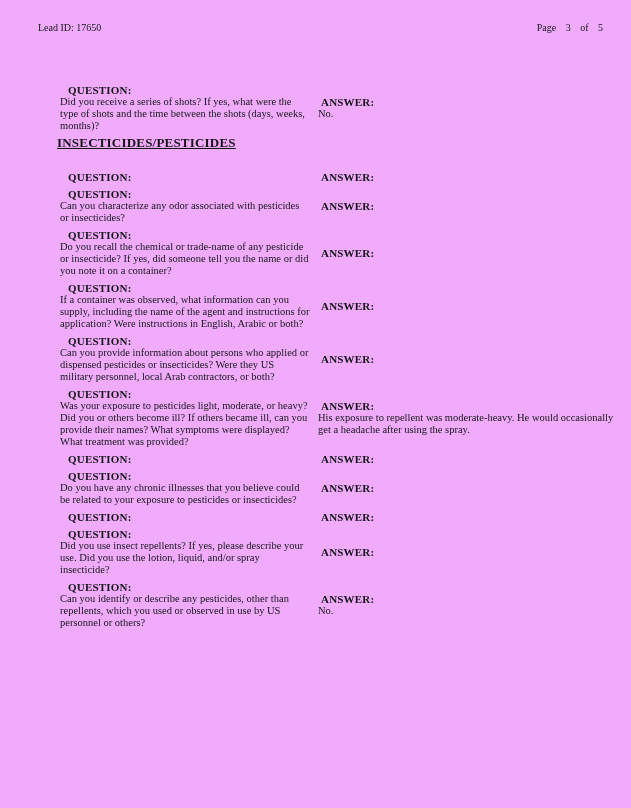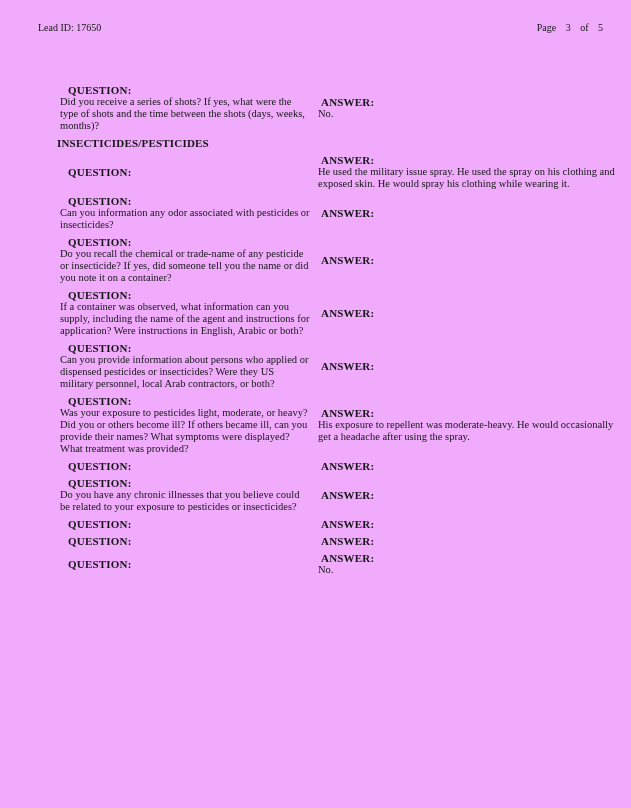--- a/index.html
+++ b/index.html
@@ -55,24 +55,25 @@
     letter-spacing: 0.2px;
   }
   .qlabel { padding-left: 8px; }
   .alabel { padding-left: 3px; }
   .text {
     font-size: 10.5px;
     line-height: 12px;
   }
   .section-title {
     font-weight: bold;
-    font-size: 11px;
+    font-size: 13px;
     line-height: 12px;
     letter-spacing: 0.2px;
-    margin: 3px 0 5px -3px;
+    margin: 3px 0 22px -3px;
+    text-decoration: underline;
   }
 </style>
 </head>
 <body>
 
 <div class="page">
   <div class="page-header">
     <span>Lead ID: 17650</span>
     <span class="page-num">Page 3 of 5</span>
   </div>
@@ -89,28 +90,27 @@
   </div>
 
   <div class="section-title">INSECTICIDES/PESTICIDES</div>
 
   <div class="row">
     <div class="qcell">
       <div class="label qlabel">QUESTION:</div>
     </div>
     <div class="acell">
       <div class="label alabel">ANSWER:</div>
-      <div class="text">He used the military issue spray.  He used the spray on his clothing and exposed skin.  He would spray his clothing while wearing it.</div>
-    </div>
-  </div>
-
-  <div class="row">
-    <div class="qcell">
-      <div class="label qlabel">QUESTION:</div>
-      <div class="text">Can you information any odor associated with pesticides or insecticides?</div>
+    </div>
+  </div>
+
+  <div class="row">
+    <div class="qcell">
+      <div class="label qlabel">QUESTION:</div>
+      <div class="text">Can you characterize any odor associated with pesticides or insecticides?</div>
     </div>
     <div class="acell">
       <div class="label alabel">ANSWER:</div>
       <div class="text"></div>
     </div>
   </div>
 
   <div class="row">
     <div class="qcell">
       <div class="label qlabel">QUESTION:</div>
@@ -182,30 +182,32 @@
     </div>
     <div class="acell">
       <div class="label alabel">ANSWER:</div>
       <div class="text"></div>
     </div>
   </div>
 
   <div class="row">
     <div class="qcell">
       <div class="label qlabel">QUESTION:</div>
-    </div>
-    <div class="acell">
-      <div class="label alabel">ANSWER:</div>
-      <div class="text"></div>
-    </div>
-  </div>
-
-  <div class="row">
-    <div class="qcell">
-      <div class="label qlabel">QUESTION:</div>
+      <div class="text">Did you use insect repellents?  If yes, please describe your use.  Did you use the lotion, liquid, and/or spray insecticide?</div>
+    </div>
+    <div class="acell">
+      <div class="label alabel">ANSWER:</div>
+      <div class="text"></div>
+    </div>
+  </div>
+
+  <div class="row">
+    <div class="qcell">
+      <div class="label qlabel">QUESTION:</div>
+      <div class="text">Can you identify or describe any pesticides, other than repellents, which you used or observed in use by US personnel or others?</div>
     </div>
     <div class="acell">
       <div class="label alabel">ANSWER:</div>
       <div class="text">No.</div>
     </div>
   </div>
 </div>
 </div>
 
 </body></html>

